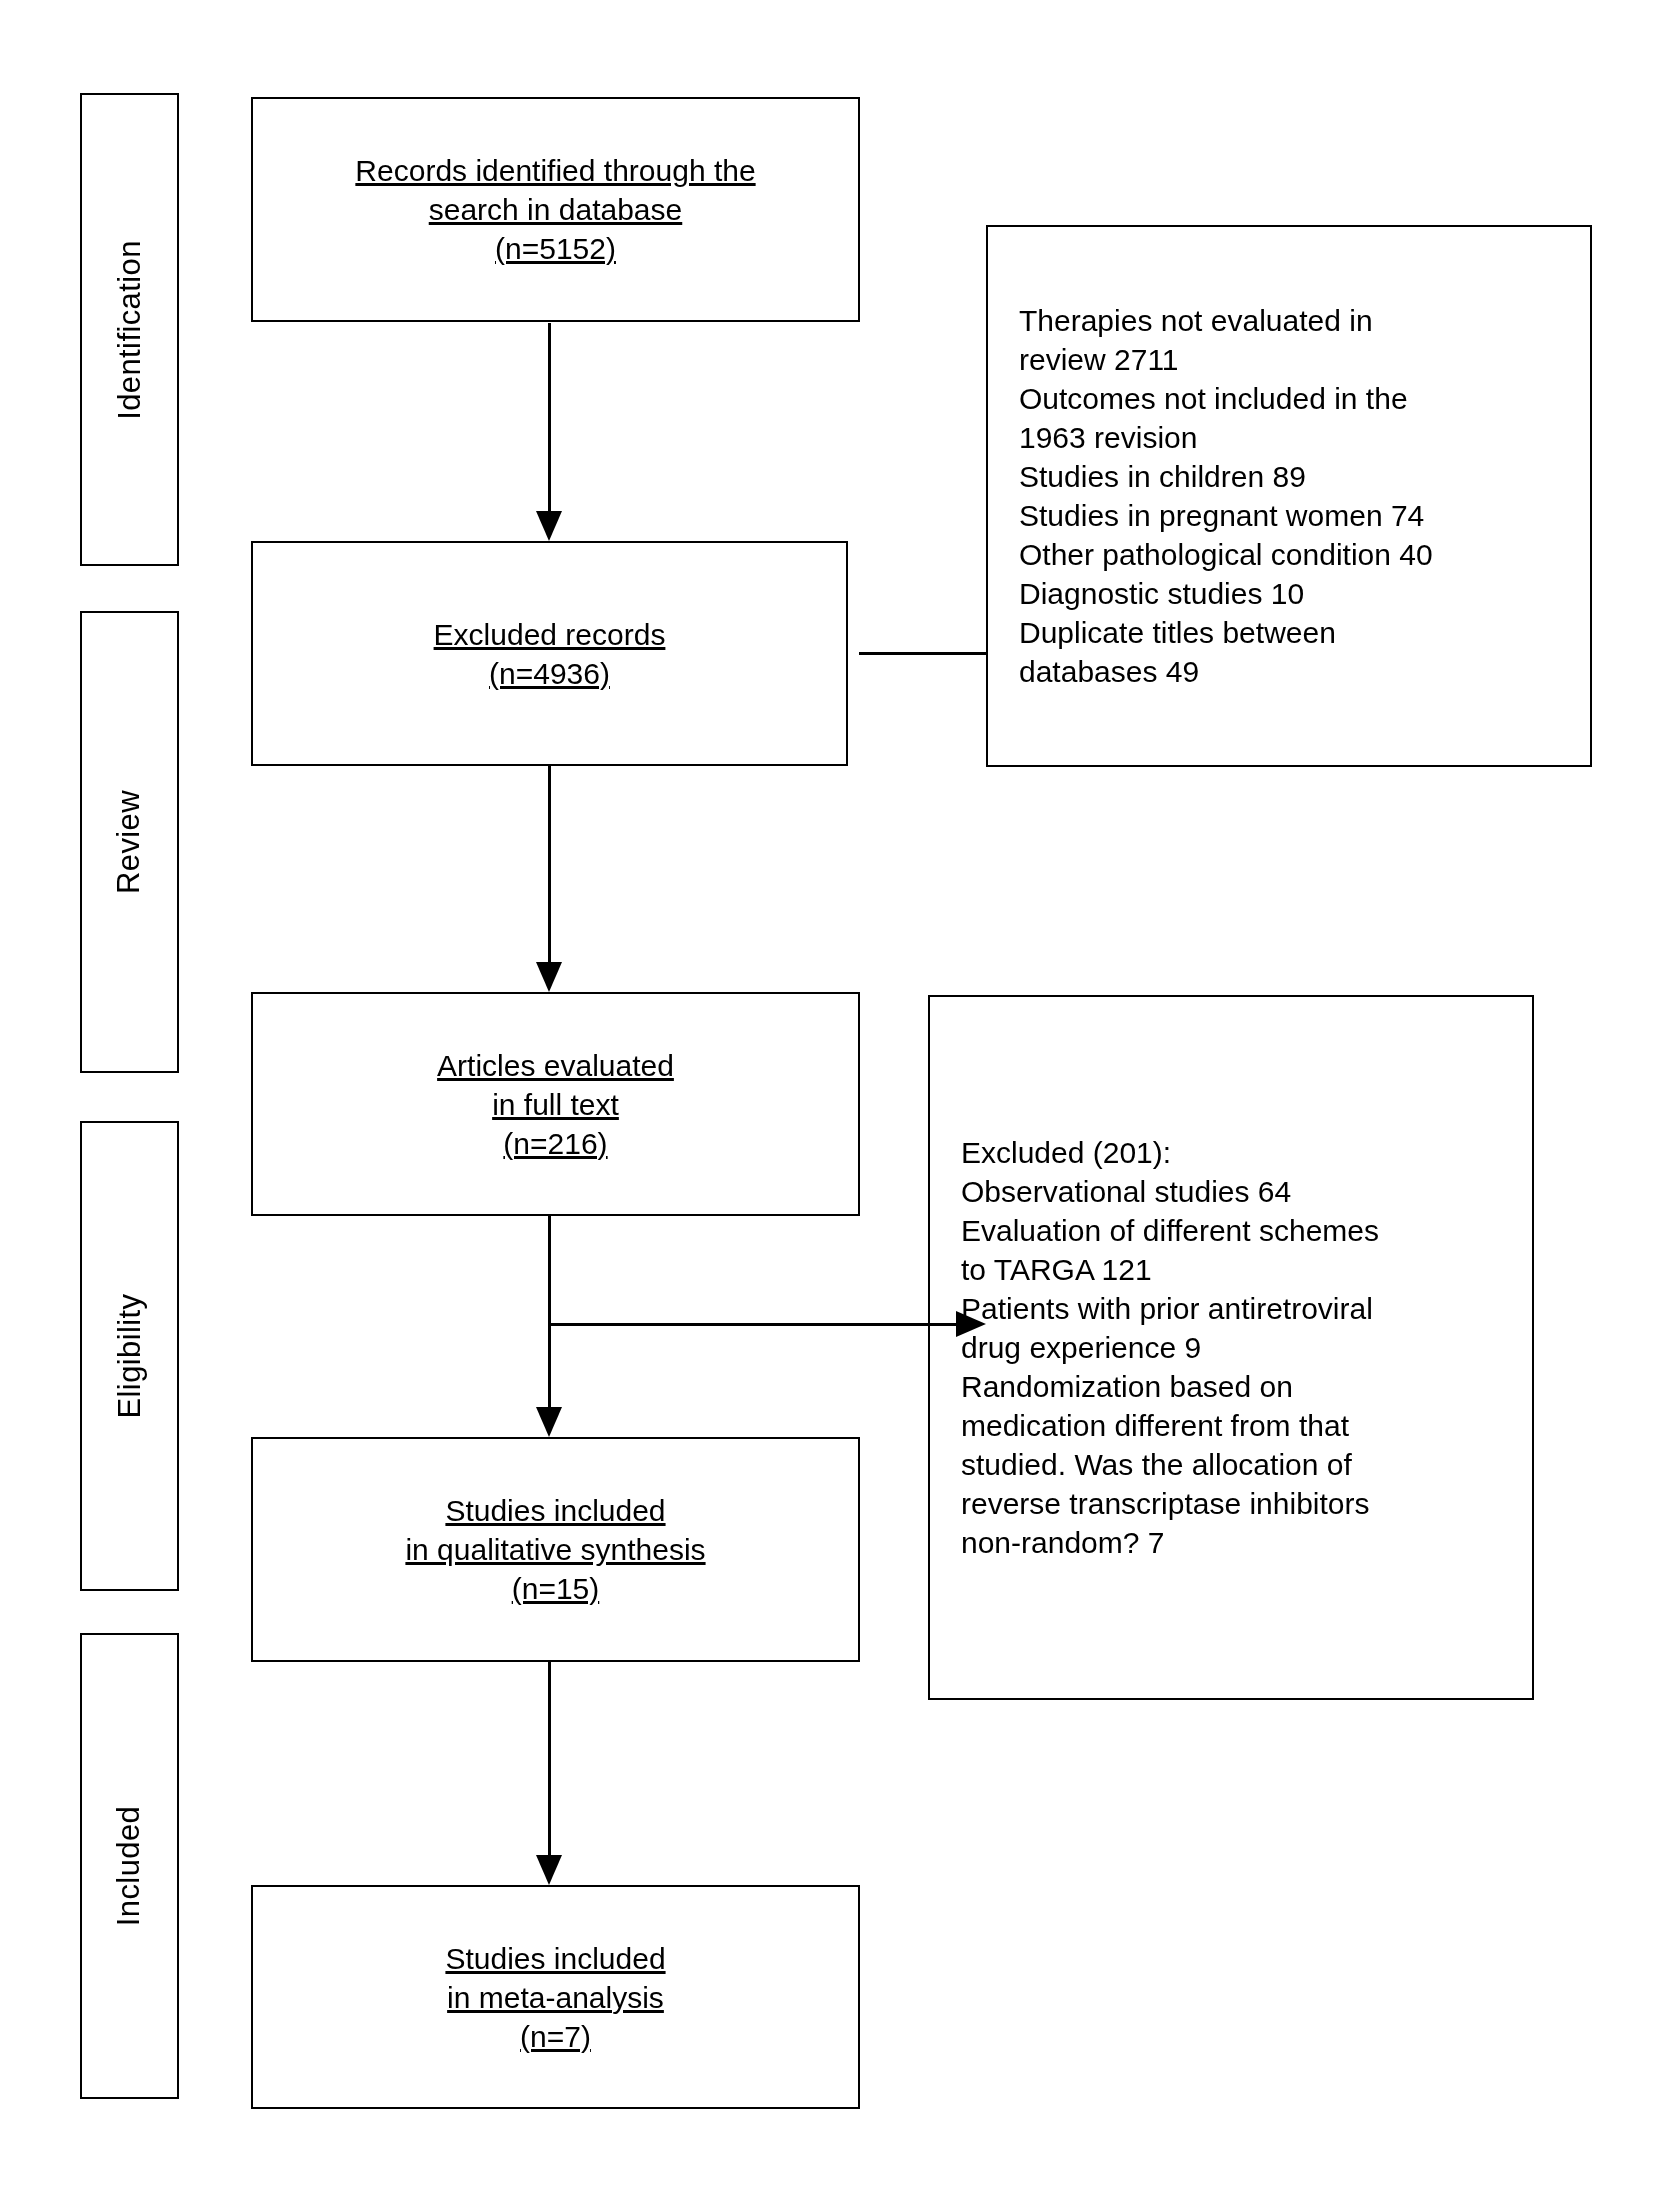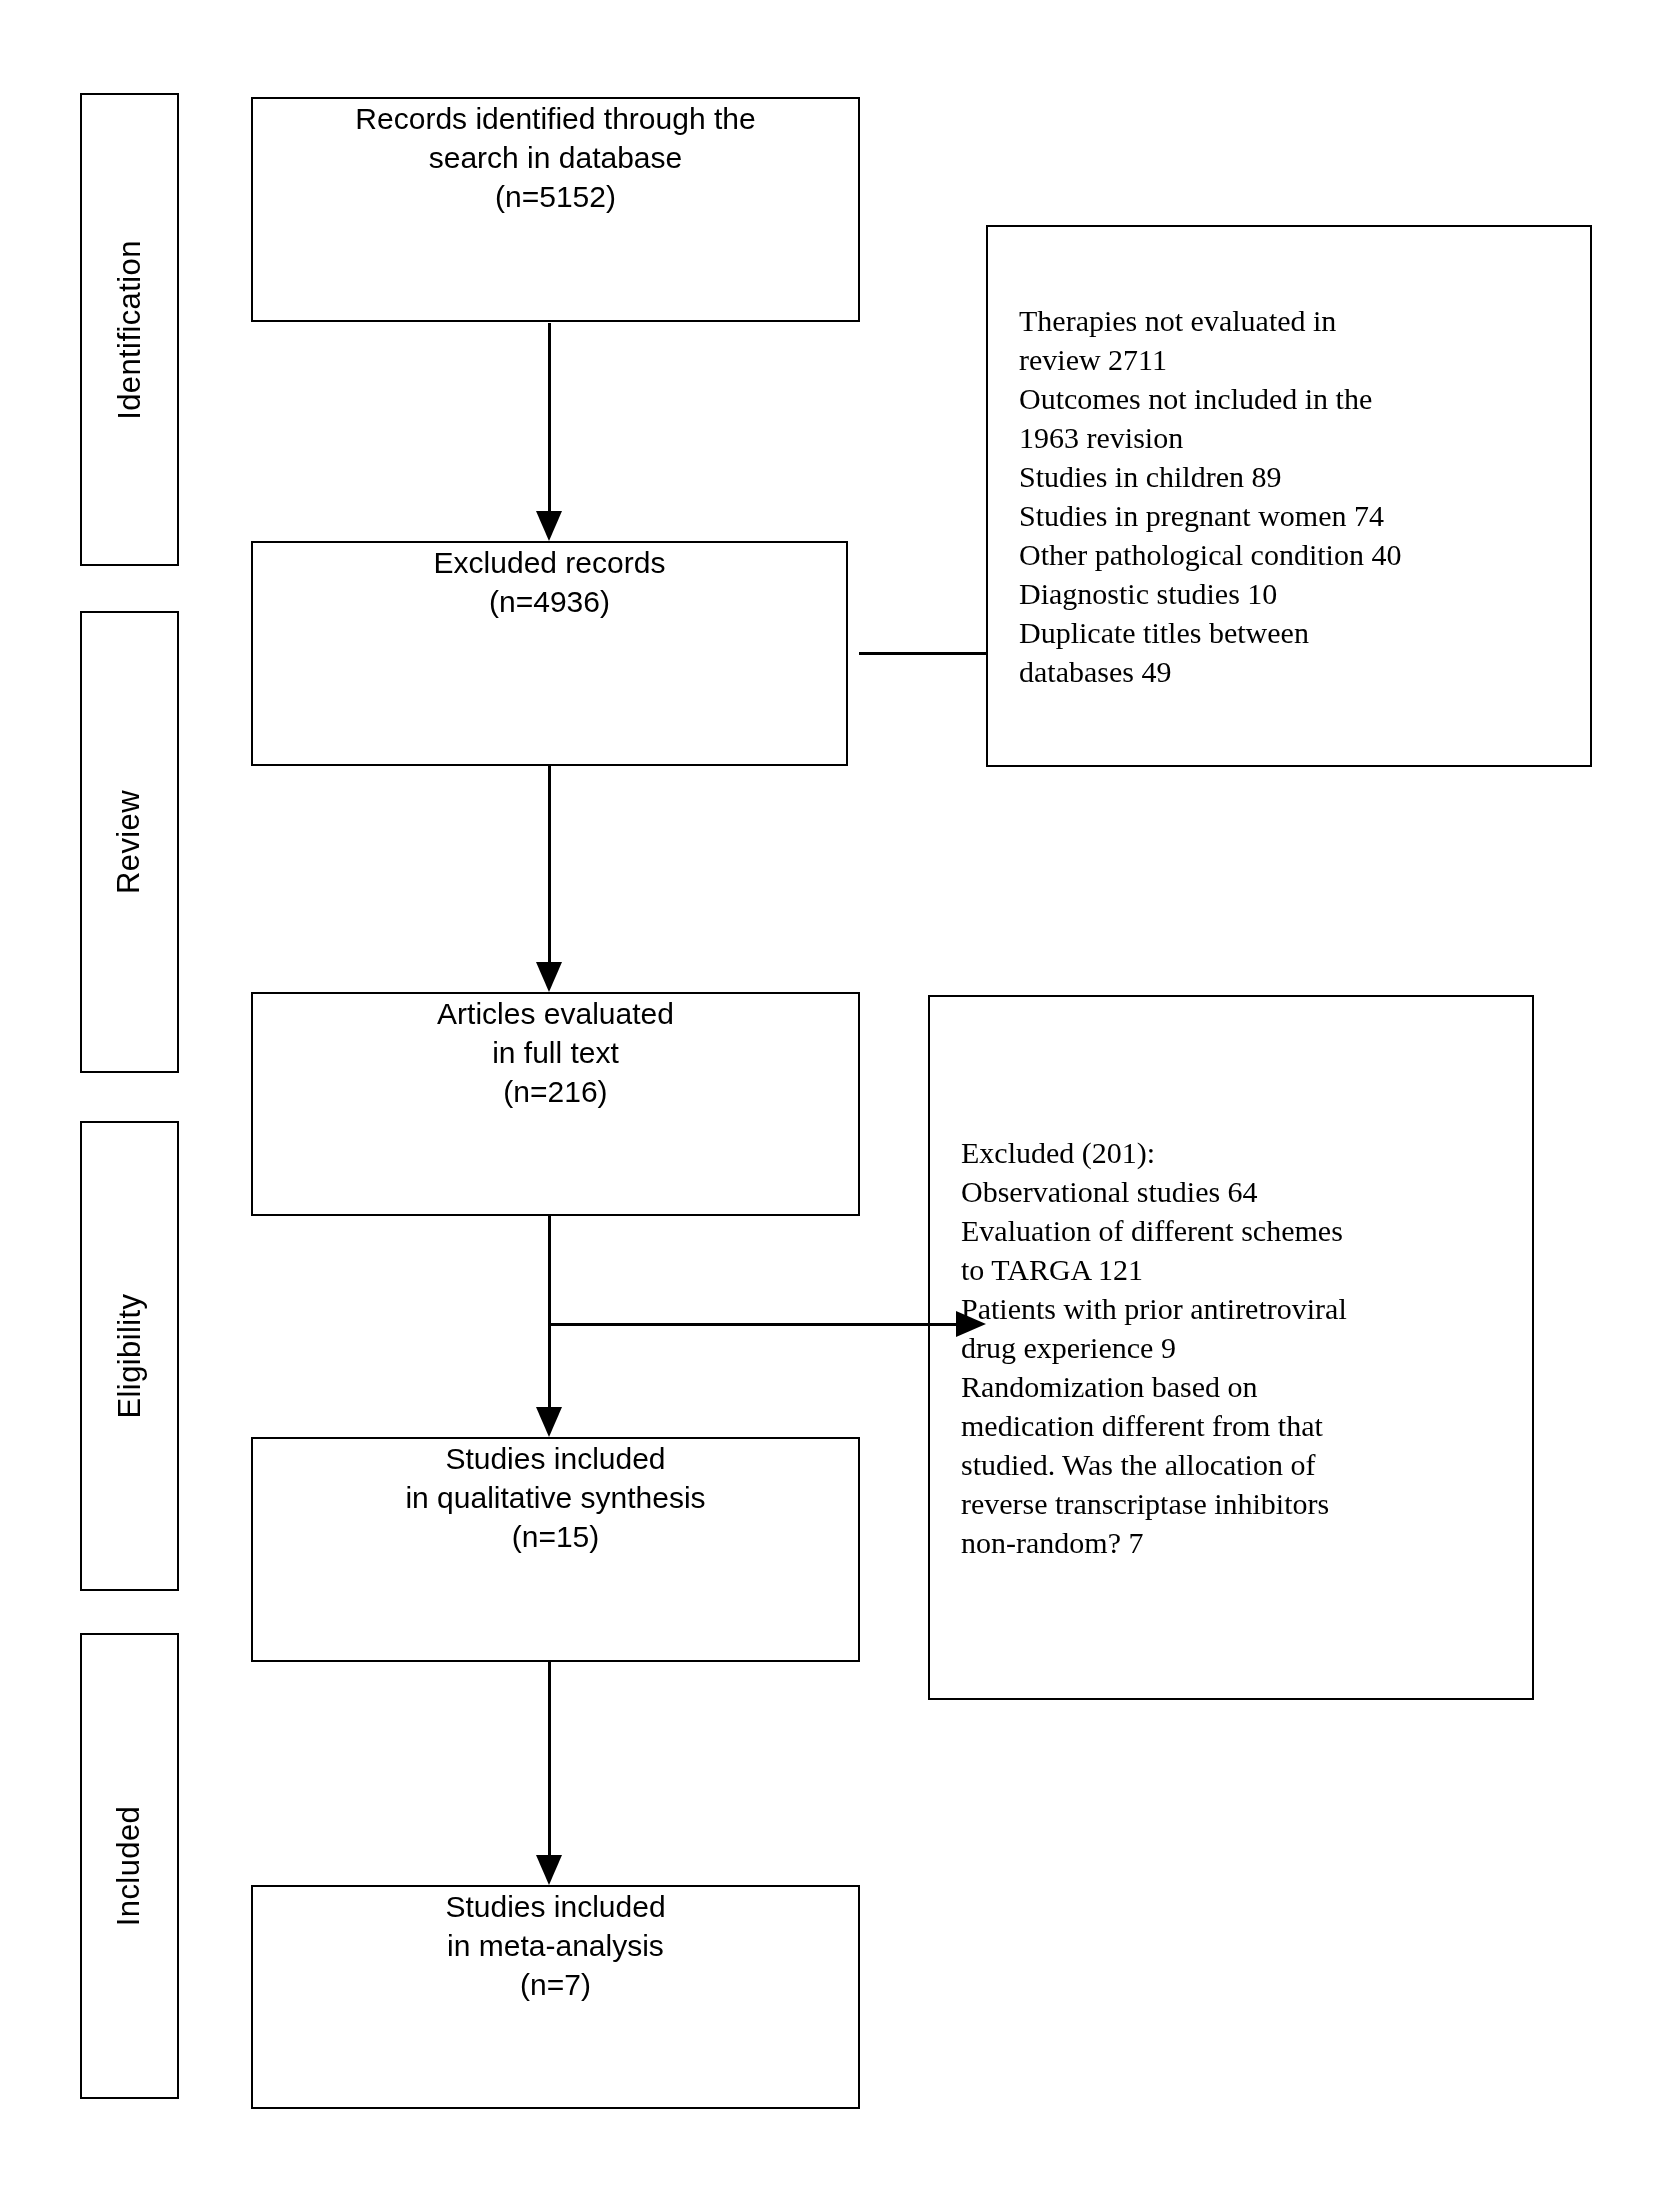--- a/index.html
+++ b/index.html
@@ -15,30 +15,31 @@
     background: #ffffff;
     overflow: hidden;
   }
   .box {
     position: absolute;
     border: 2.1px solid #000000;
     background: #ffffff;
   }
   .flow-box {
     display: flex;
+    align-items: center;
     justify-content: center;
     text-align: center;
+    text-decoration: underline;
   }
   .note-box {
     display: flex;
     align-items: center;
     justify-content: flex-start;
     text-align: left;
     padding: 21px 31px;
-    font-family: Liberation Serif, serif;
   }
   .side-label-box {
     display: flex;
     align-items: center;
     justify-content: center;
   }
   .side-label-box .rot {
     transform: rotate(-90deg);
     white-space: nowrap;
     font-size: 31px;

